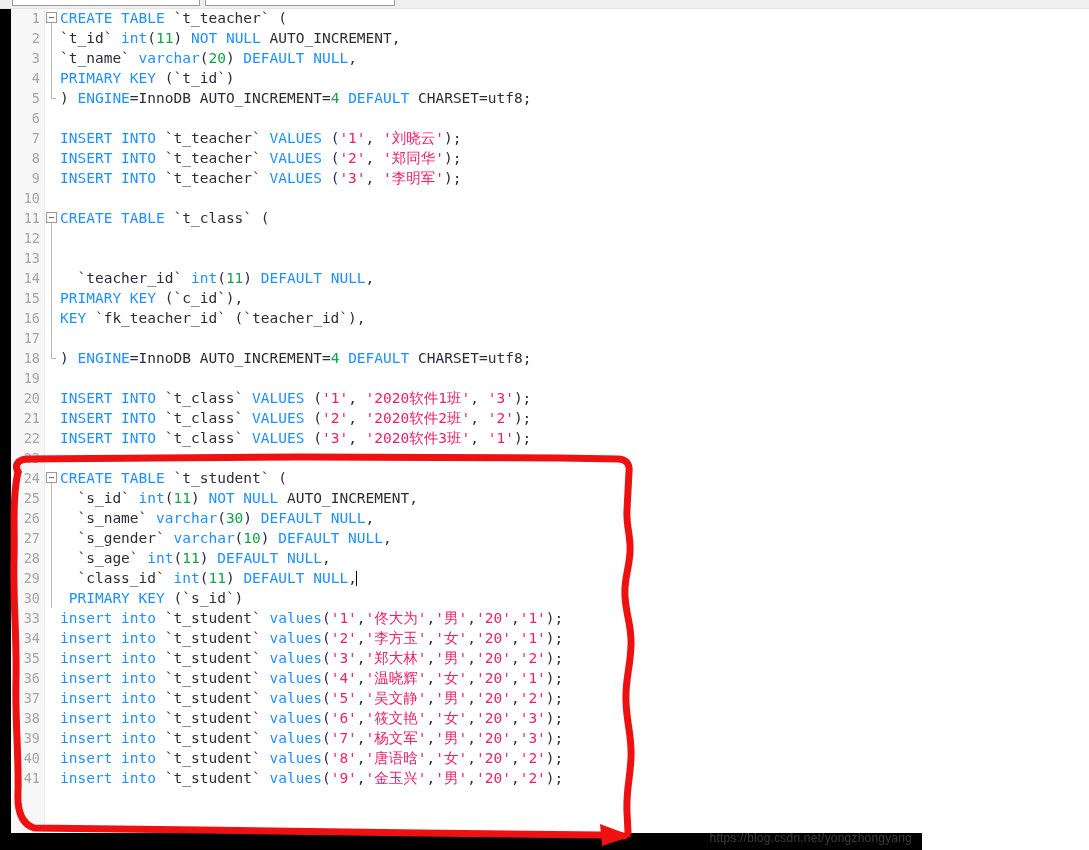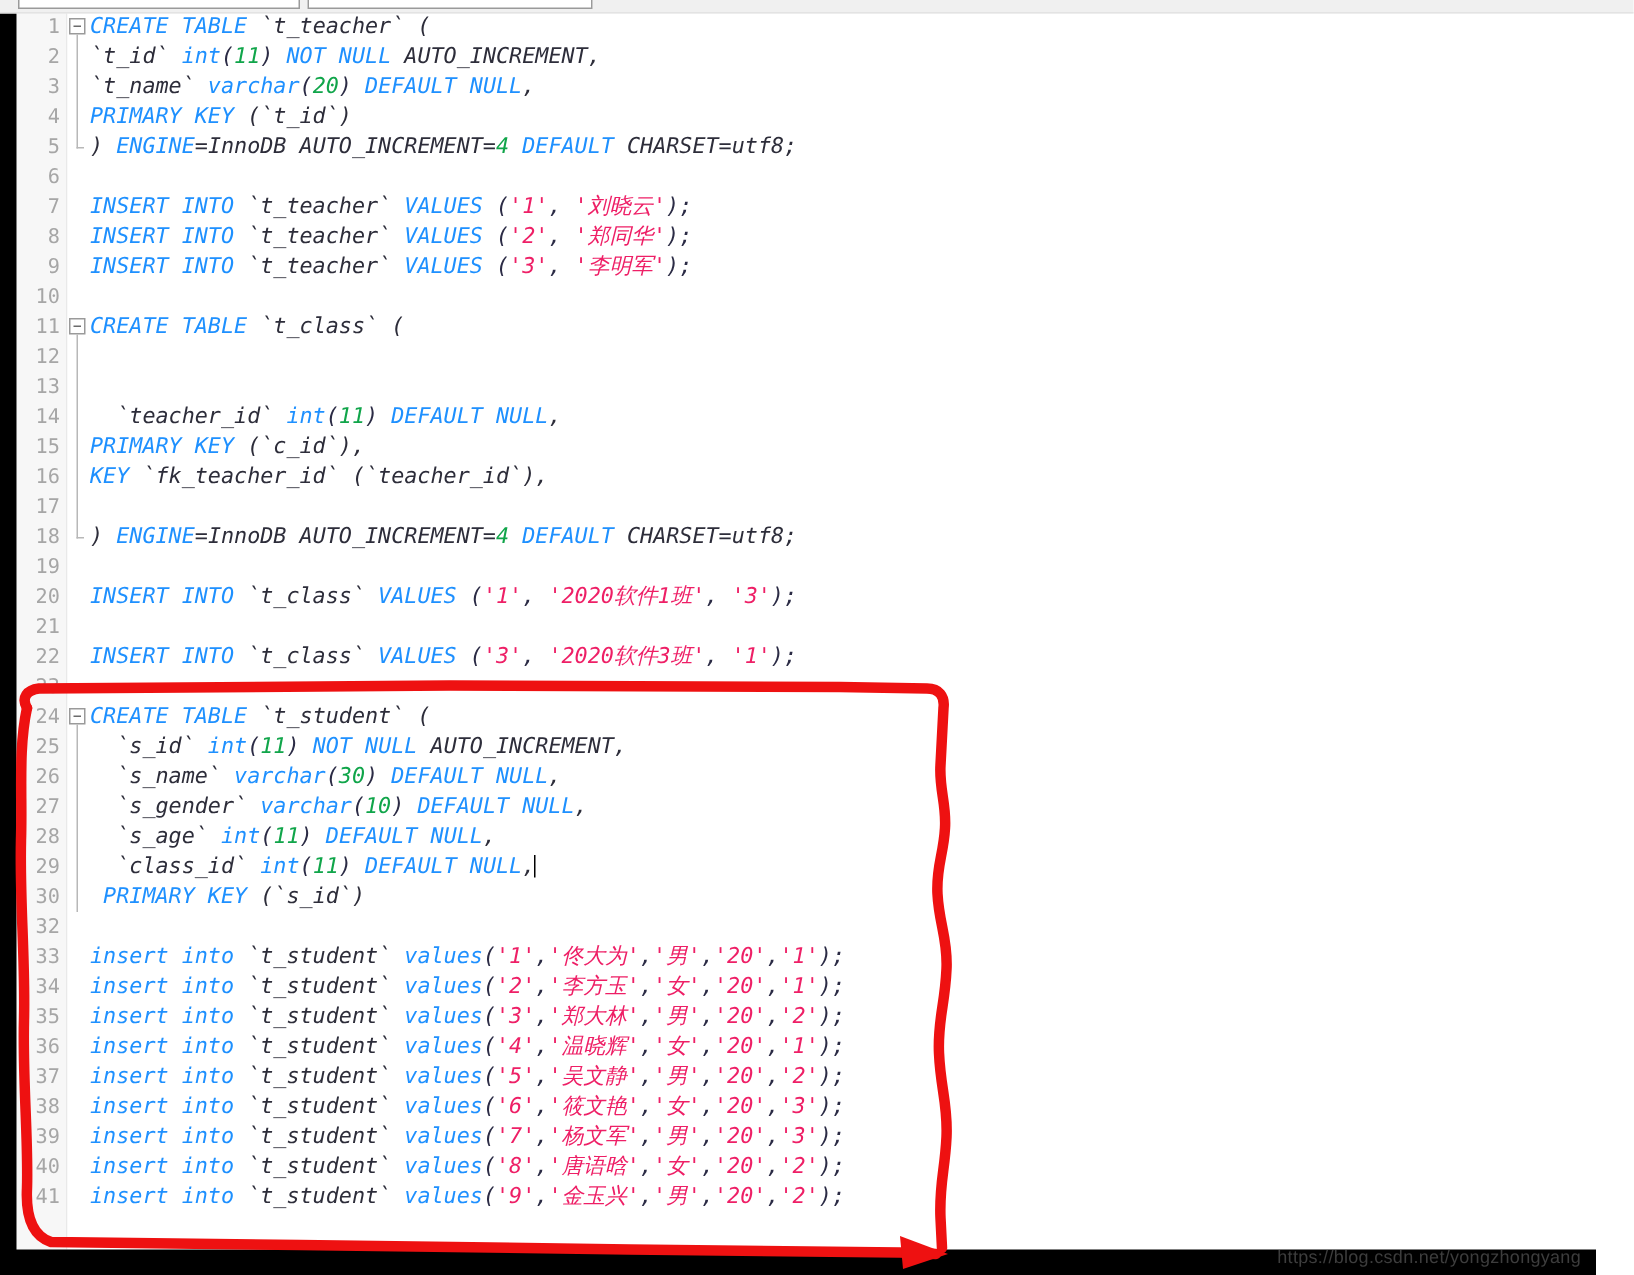--- a/index.html
+++ b/index.html
@@ -42,21 +42,21 @@
     left: 0; top: 0;
     width: 11px; height: 850px;
     background: #000000;
     z-index: 5;
   }
 
   
   #bottom-band {
     position: absolute;
     left: 0; bottom: 0;
-    width: 1064px; height: 17px;
+    width: 922px; height: 17px;
     background: #000000;
     z-index: 5;
   }
   #watermark {
     position: absolute;
     right: 10px; top: -2px;
     color: #3d3d3d;
     font-family: "Liberation Sans", sans-serif;
     font-size: 12px;
     letter-spacing: 0.2px;
@@ -108,21 +108,20 @@
     font-size: 13.5px;
     line-height: 20px;
   }
   .code {
     position: absolute;
     left: 49px; top: 0;
     line-height: 20px;
     font-family: "DejaVu Sans Mono", "Liberation Mono", monospace;
     font-size: 14.5px;
     color: #2d2d3a;
-    font-style: italic;
   }
 
   
   .kw   { color: #1e90ff; }
   .num  { color: #10a54a; }
   .str  { color: #ee1f66; }
   .pun  { color: #2b2b45; }
   .plain{ color: #2d2d3a; }
 
   
@@ -206,31 +205,30 @@
       <div class="line"><span class="lnum">11</span><span class="fold-box"></span><span class="fold-line start"></span><span class="code"><span class="kw">CREATE TABLE </span><span class="plain">`t_class` (</span></span></div>
       <div class="line"><span class="lnum">12</span><span class="fold-line"></span></div>
       <div class="line"><span class="lnum">13</span><span class="fold-line"></span></div>
       <div class="line"><span class="lnum">14</span><span class="fold-line"></span><span class="code"><span class="plain">  `teacher_id` </span><span class="kw">int</span><span class="pun">(</span><span class="num">11</span><span class="pun">) </span><span class="kw">DEFAULT NULL</span><span class="plain">,</span></span></div>
       <div class="line"><span class="lnum">15</span><span class="fold-line"></span><span class="code"><span class="kw">PRIMARY KEY </span><span class="plain">(`c_id`),</span></span></div>
       <div class="line"><span class="lnum">16</span><span class="fold-line"></span><span class="code"><span class="kw">KEY </span><span class="plain">`fk_teacher_id` (`teacher_id`),</span></span></div>
       <div class="line"><span class="lnum">17</span><span class="fold-line"></span></div>
       <div class="line"><span class="lnum">18</span><span class="fold-end"></span><span class="code"><span class="plain">) </span><span class="kw">ENGINE</span><span class="plain">=InnoDB AUTO_INCREMENT=</span><span class="num">4</span><span class="plain"> </span><span class="kw">DEFAULT</span><span class="plain"> CHARSET=utf8;</span></span></div>
       <div class="line"><span class="lnum">19</span><span class="code"></span></div>
       <div class="line"><span class="lnum">20</span><span class="code"><span class="kw">INSERT INTO </span><span class="plain">`t_class` </span><span class="kw">VALUES</span><span class="pun"> (</span><span class="str">'1'</span><span class="pun">, </span><span class="str">'2020软件1班'</span><span class="pun">, </span><span class="str">'3'</span><span class="pun">);</span></span></div>
-      <div class="line"><span class="lnum">21</span></div>
+      <div class="line"><span class="lnum">21</span><span class="code"><span class="kw">INSERT INTO </span><span class="plain">`t_class` </span><span class="kw">VALUES</span><span class="pun"> (</span><span class="str">'2'</span><span class="pun">, </span><span class="str">'2020软件2班'</span><span class="pun">, </span><span class="str">'2'</span><span class="pun">);</span></span></div>
       <div class="line"><span class="lnum">22</span><span class="code"><span class="kw">INSERT INTO </span><span class="plain">`t_class` </span><span class="kw">VALUES</span><span class="pun"> (</span><span class="str">'3'</span><span class="pun">, </span><span class="str">'2020软件3班'</span><span class="pun">, </span><span class="str">'1'</span><span class="pun">);</span></span></div>
       <div class="line"><span class="lnum">23</span><span class="code"></span></div>
       <div class="line"><span class="lnum">24</span><span class="fold-box"></span><span class="fold-line start"></span><span class="code"><span class="kw">CREATE TABLE </span><span class="plain">`t_student` (</span></span></div>
       <div class="line"><span class="lnum">25</span><span class="fold-line"></span><span class="code"><span class="plain">  `s_id` </span><span class="kw">int</span><span class="pun">(</span><span class="num">11</span><span class="pun">) </span><span class="kw">NOT NULL</span><span class="plain"> AUTO_INCREMENT,</span></span></div>
       <div class="line"><span class="lnum">26</span><span class="fold-line"></span><span class="code"><span class="plain">  `s_name` </span><span class="kw">varchar</span><span class="pun">(</span><span class="num">30</span><span class="pun">) </span><span class="kw">DEFAULT NULL</span><span class="plain">,</span></span></div>
       <div class="line"><span class="lnum">27</span><span class="fold-line"></span><span class="code"><span class="plain">  `s_gender` </span><span class="kw">varchar</span><span class="pun">(</span><span class="num">10</span><span class="pun">) </span><span class="kw">DEFAULT NULL</span><span class="plain">,</span></span></div>
       <div class="line"><span class="lnum">28</span><span class="fold-line"></span><span class="code"><span class="plain">  `s_age` </span><span class="kw">int</span><span class="pun">(</span><span class="num">11</span><span class="pun">) </span><span class="kw">DEFAULT NULL</span><span class="plain">,</span></span></div>
       <div class="line"><span class="lnum">29</span><span class="fold-line"></span><span class="code"><span class="plain">  `class_id` </span><span class="kw">int</span><span class="pun">(</span><span class="num">11</span><span class="pun">) </span><span class="kw">DEFAULT NULL</span><span class="plain">,</span><span class="caret"></span></span></div>
       <div class="line"><span class="lnum">30</span><span class="fold-line"></span><span class="code"><span class="kw"> PRIMARY KEY </span><span class="plain">(`s_id`)</span></span></div>
-      <div class="line"><span class="lnum">32</span><span class="code"></span></div>
       <div class="line"><span class="lnum">33</span><span class="code"><span class="kw">insert into </span><span class="plain">`t_student` </span><span class="kw">values</span><span class="pun">(</span><span class="str">'1'</span><span class="pun">,</span><span class="str">'佟大为'</span><span class="pun">,</span><span class="str">'男'</span><span class="pun">,</span><span class="str">'20'</span><span class="pun">,</span><span class="str">'1'</span><span class="pun">);</span></span></div>
       <div class="line"><span class="lnum">34</span><span class="code"><span class="kw">insert into </span><span class="plain">`t_student` </span><span class="kw">values</span><span class="pun">(</span><span class="str">'2'</span><span class="pun">,</span><span class="str">'李方玉'</span><span class="pun">,</span><span class="str">'女'</span><span class="pun">,</span><span class="str">'20'</span><span class="pun">,</span><span class="str">'1'</span><span class="pun">);</span></span></div>
       <div class="line"><span class="lnum">35</span><span class="code"><span class="kw">insert into </span><span class="plain">`t_student` </span><span class="kw">values</span><span class="pun">(</span><span class="str">'3'</span><span class="pun">,</span><span class="str">'郑大林'</span><span class="pun">,</span><span class="str">'男'</span><span class="pun">,</span><span class="str">'20'</span><span class="pun">,</span><span class="str">'2'</span><span class="pun">);</span></span></div>
       <div class="line"><span class="lnum">36</span><span class="code"><span class="kw">insert into </span><span class="plain">`t_student` </span><span class="kw">values</span><span class="pun">(</span><span class="str">'4'</span><span class="pun">,</span><span class="str">'温晓辉'</span><span class="pun">,</span><span class="str">'女'</span><span class="pun">,</span><span class="str">'20'</span><span class="pun">,</span><span class="str">'1'</span><span class="pun">);</span></span></div>
       <div class="line"><span class="lnum">37</span><span class="code"><span class="kw">insert into </span><span class="plain">`t_student` </span><span class="kw">values</span><span class="pun">(</span><span class="str">'5'</span><span class="pun">,</span><span class="str">'吴文静'</span><span class="pun">,</span><span class="str">'男'</span><span class="pun">,</span><span class="str">'20'</span><span class="pun">,</span><span class="str">'2'</span><span class="pun">);</span></span></div>
       <div class="line"><span class="lnum">38</span><span class="code"><span class="kw">insert into </span><span class="plain">`t_student` </span><span class="kw">values</span><span class="pun">(</span><span class="str">'6'</span><span class="pun">,</span><span class="str">'筱文艳'</span><span class="pun">,</span><span class="str">'女'</span><span class="pun">,</span><span class="str">'20'</span><span class="pun">,</span><span class="str">'3'</span><span class="pun">);</span></span></div>
       <div class="line"><span class="lnum">39</span><span class="code"><span class="kw">insert into </span><span class="plain">`t_student` </span><span class="kw">values</span><span class="pun">(</span><span class="str">'7'</span><span class="pun">,</span><span class="str">'杨文军'</span><span class="pun">,</span><span class="str">'男'</span><span class="pun">,</span><span class="str">'20'</span><span class="pun">,</span><span class="str">'3'</span><span class="pun">);</span></span></div>
       <div class="line"><span class="lnum">40</span><span class="code"><span class="kw">insert into </span><span class="plain">`t_student` </span><span class="kw">values</span><span class="pun">(</span><span class="str">'8'</span><span class="pun">,</span><span class="str">'唐语晗'</span><span class="pun">,</span><span class="str">'女'</span><span class="pun">,</span><span class="str">'20'</span><span class="pun">,</span><span class="str">'2'</span><span class="pun">);</span></span></div>
       <div class="line"><span class="lnum">41</span><span class="code"><span class="kw">insert into </span><span class="plain">`t_student` </span><span class="kw">values</span><span class="pun">(</span><span class="str">'9'</span><span class="pun">,</span><span class="str">'金玉兴'</span><span class="pun">,</span><span class="str">'男'</span><span class="pun">,</span><span class="str">'20'</span><span class="pun">,</span><span class="str">'2'</span><span class="pun">);</span></span></div>
     </div>

